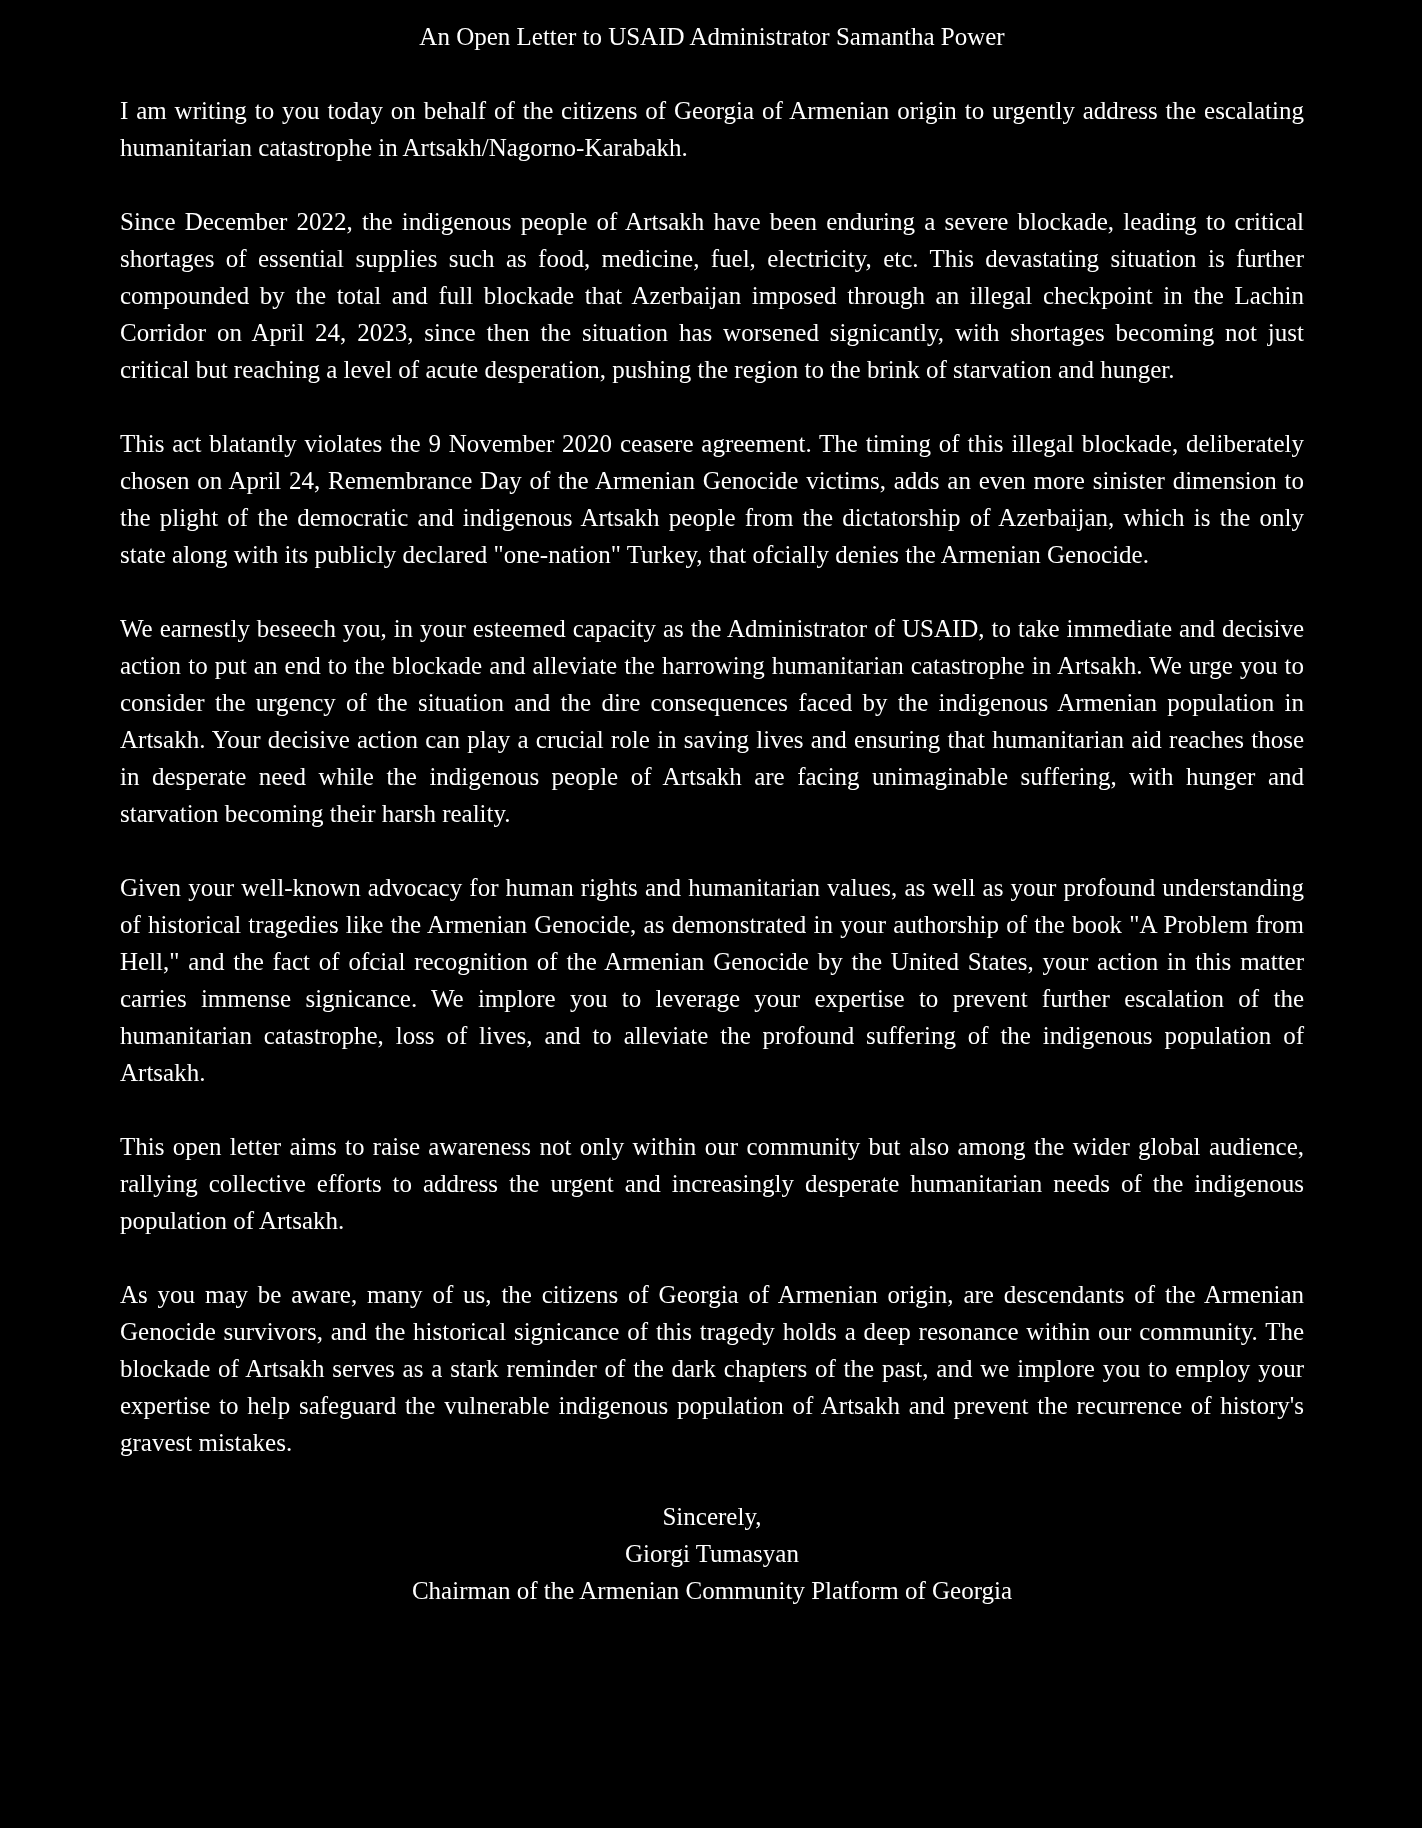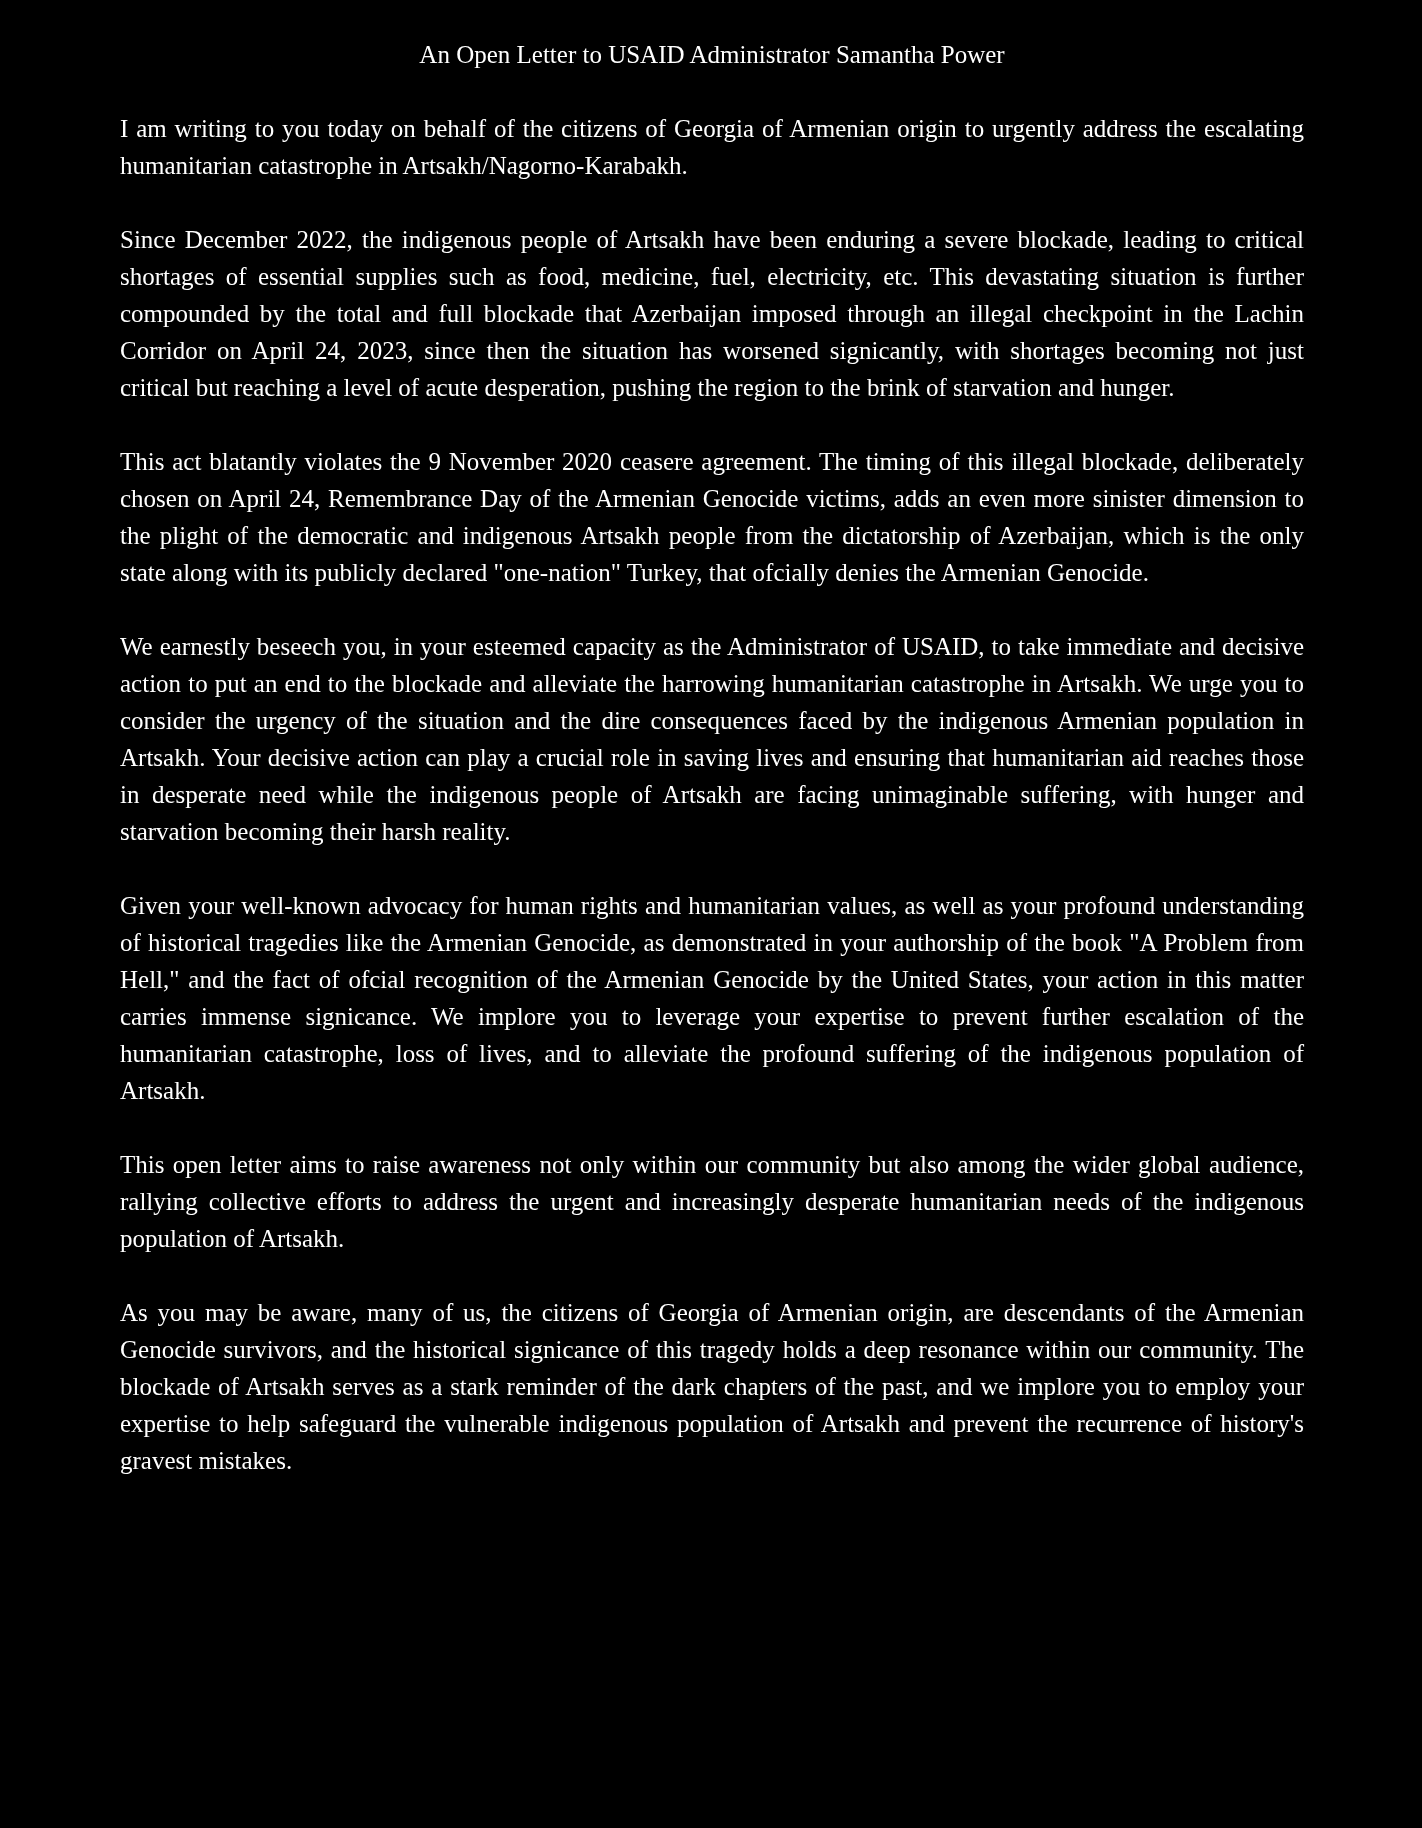--- a/index.html
+++ b/index.html
@@ -3,21 +3,21 @@
 <meta charset="utf-8">
 <style>
   html, body { margin: 0; padding: 0; background: #000; }
   body {
     width: 1422px; height: 1828px; overflow: hidden;
     color: #fff;
     font-family: "Liberation Serif", "DejaVu Serif", serif;
     font-size: 25px;
     line-height: 37px;
   }
-  .page { padding: 36px 118px 0 120px; box-sizing: border-box; width: 1422px; }
+  .page { padding: 18px 118px 0 120px; box-sizing: border-box; width: 1422px; }
   .title-block { text-align: center; margin: 0 0 37px 0; }
   .title-line { display: block; }
   .salutation { margin: 0 0 37px 0; }
   p.para { margin: 0 0 37px 0; text-align: justify; }
   .signoff { text-align: center; margin-top: 0; }
   .signoff span { display: block; }
 </style>
 </head>
 <body>
 
@@ -28,13 +28,18 @@
 
 
   <p class="para">I am writing to you today on behalf of the citizens of Georgia of Armenian origin to urgently address the escalating humanitarian catastrophe in Artsakh/Nagorno-Karabakh.</p>
   <p class="para">Since December 2022, the indigenous people of Artsakh have been enduring a severe blockade, leading to critical shortages of essential supplies such as food, medicine, fuel, electricity, etc. This devastating situation is further compounded by the total and full blockade that Azerbaijan imposed through an illegal checkpoint in the Lachin Corridor on April 24, 2023, since then the situation has worsened signicantly, with shortages becoming not just critical but reaching a level of acute desperation, pushing the region to the brink of starvation and hunger.</p>
   <p class="para">This act blatantly violates the 9 November 2020 ceasere agreement. The timing of this illegal blockade, deliberately chosen on April 24, Remembrance Day of the Armenian Genocide victims, adds an even more sinister dimension to the plight of the democratic and indigenous Artsakh people from the dictatorship of Azerbaijan, which is the only state along with its publicly declared "one-nation" Turkey, that ofcially denies the Armenian Genocide.</p>
   <p class="para">We earnestly beseech you, in your esteemed capacity as the Administrator of USAID, to take immediate and decisive action to put an end to the blockade and alleviate the harrowing humanitarian catastrophe in Artsakh. We urge you to consider the urgency of the situation and the dire consequences faced by the indigenous Armenian population in Artsakh. Your decisive action can play a crucial role in saving lives and ensuring that humanitarian aid reaches those in desperate need while the indigenous people of Artsakh are facing unimaginable suffering, with hunger and starvation becoming their harsh reality.</p>
   <p class="para">Given your well-known advocacy for human rights and humanitarian values, as well as your profound understanding of historical tragedies like the Armenian Genocide, as demonstrated in your authorship of the book "A Problem from Hell," and the fact of ofcial recognition of the Armenian Genocide by the United States, your action in this matter carries immense signicance. We implore you to leverage your expertise to prevent further escalation of the humanitarian catastrophe, loss of lives, and to alleviate the profound suffering of the indigenous population of Artsakh.</p>
   <p class="para">This open letter aims to raise awareness not only within our community but also among the wider global audience, rallying collective efforts to address the urgent and increasingly desperate humanitarian needs of the indigenous population of Artsakh.</p>
   <p class="para">As you may be aware, many of us, the citizens of Georgia of Armenian origin, are descendants of the Armenian Genocide survivors, and the historical signicance of this tragedy holds a deep resonance within our community. The blockade of Artsakh serves as a stark reminder of the dark chapters of the past, and we implore you to employ your expertise to help safeguard the vulnerable indigenous population of Artsakh and prevent the recurrence of history's gravest mistakes.</p>
 
+  <div class="signoff">
+    <span>Sincerely,</span>
+    <span>Giorgi Tumasyan</span>
+    <span>Chairman of the Armenian Community Platform of Georgia</span>
+  </div>
 </div>
 
 </body></html>

